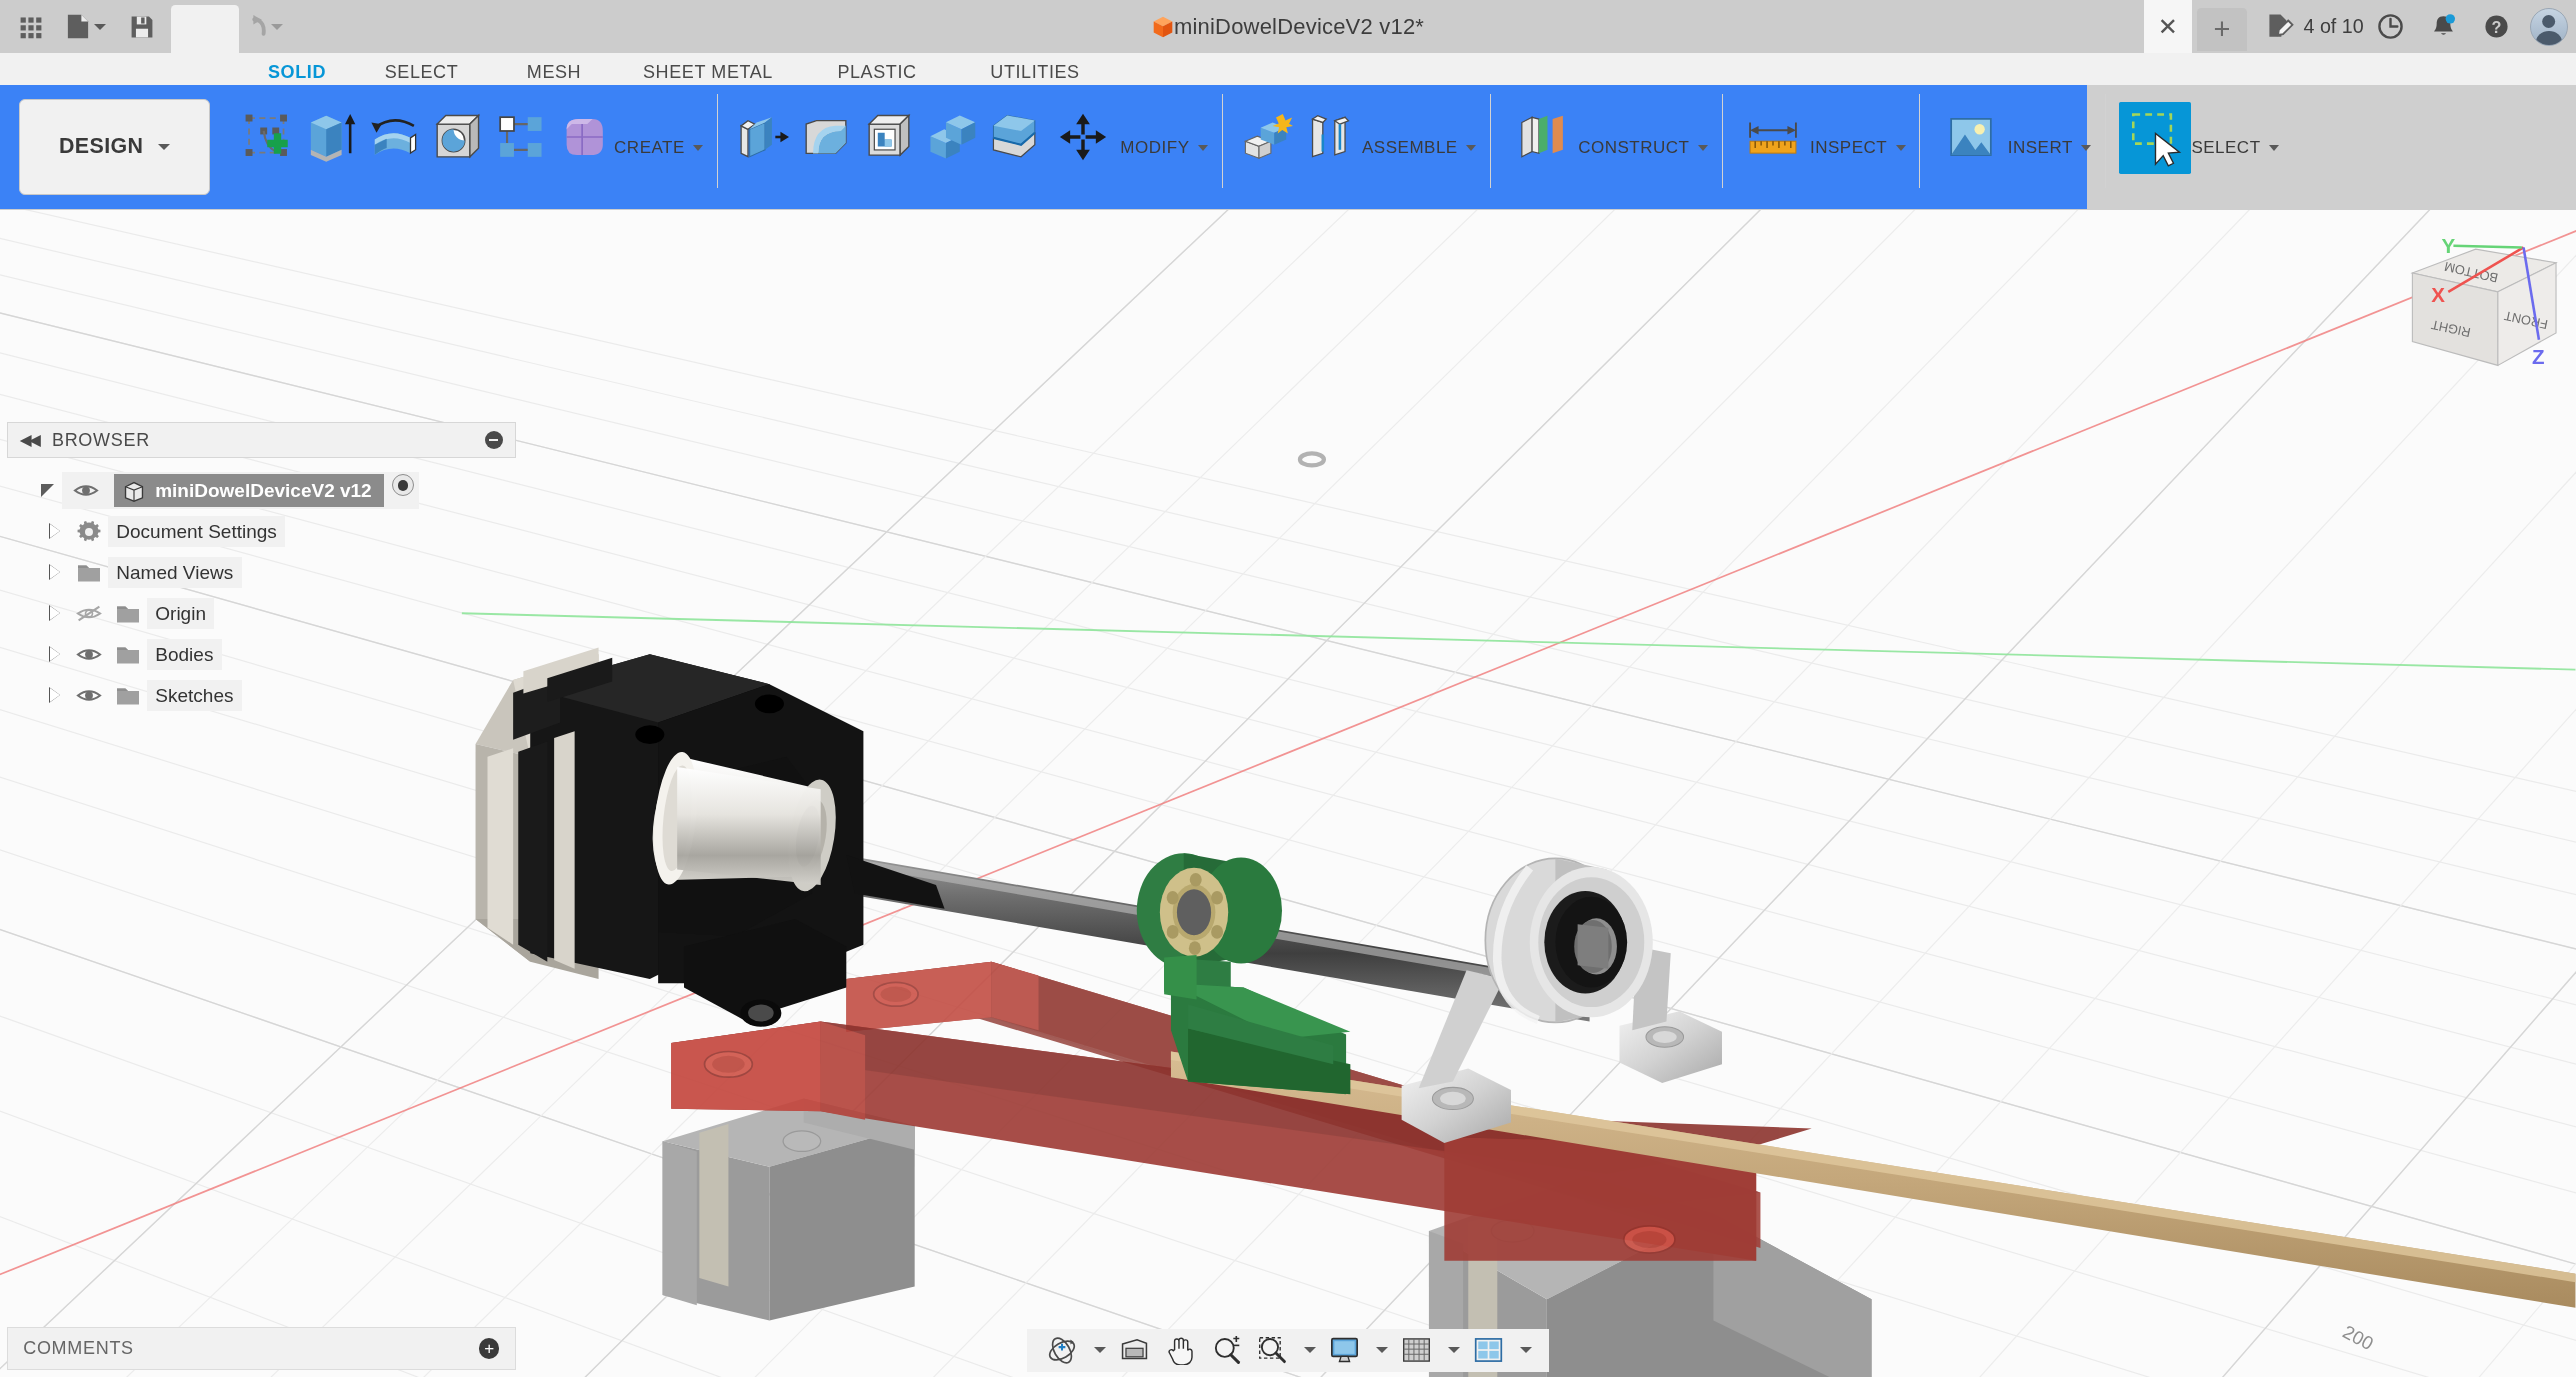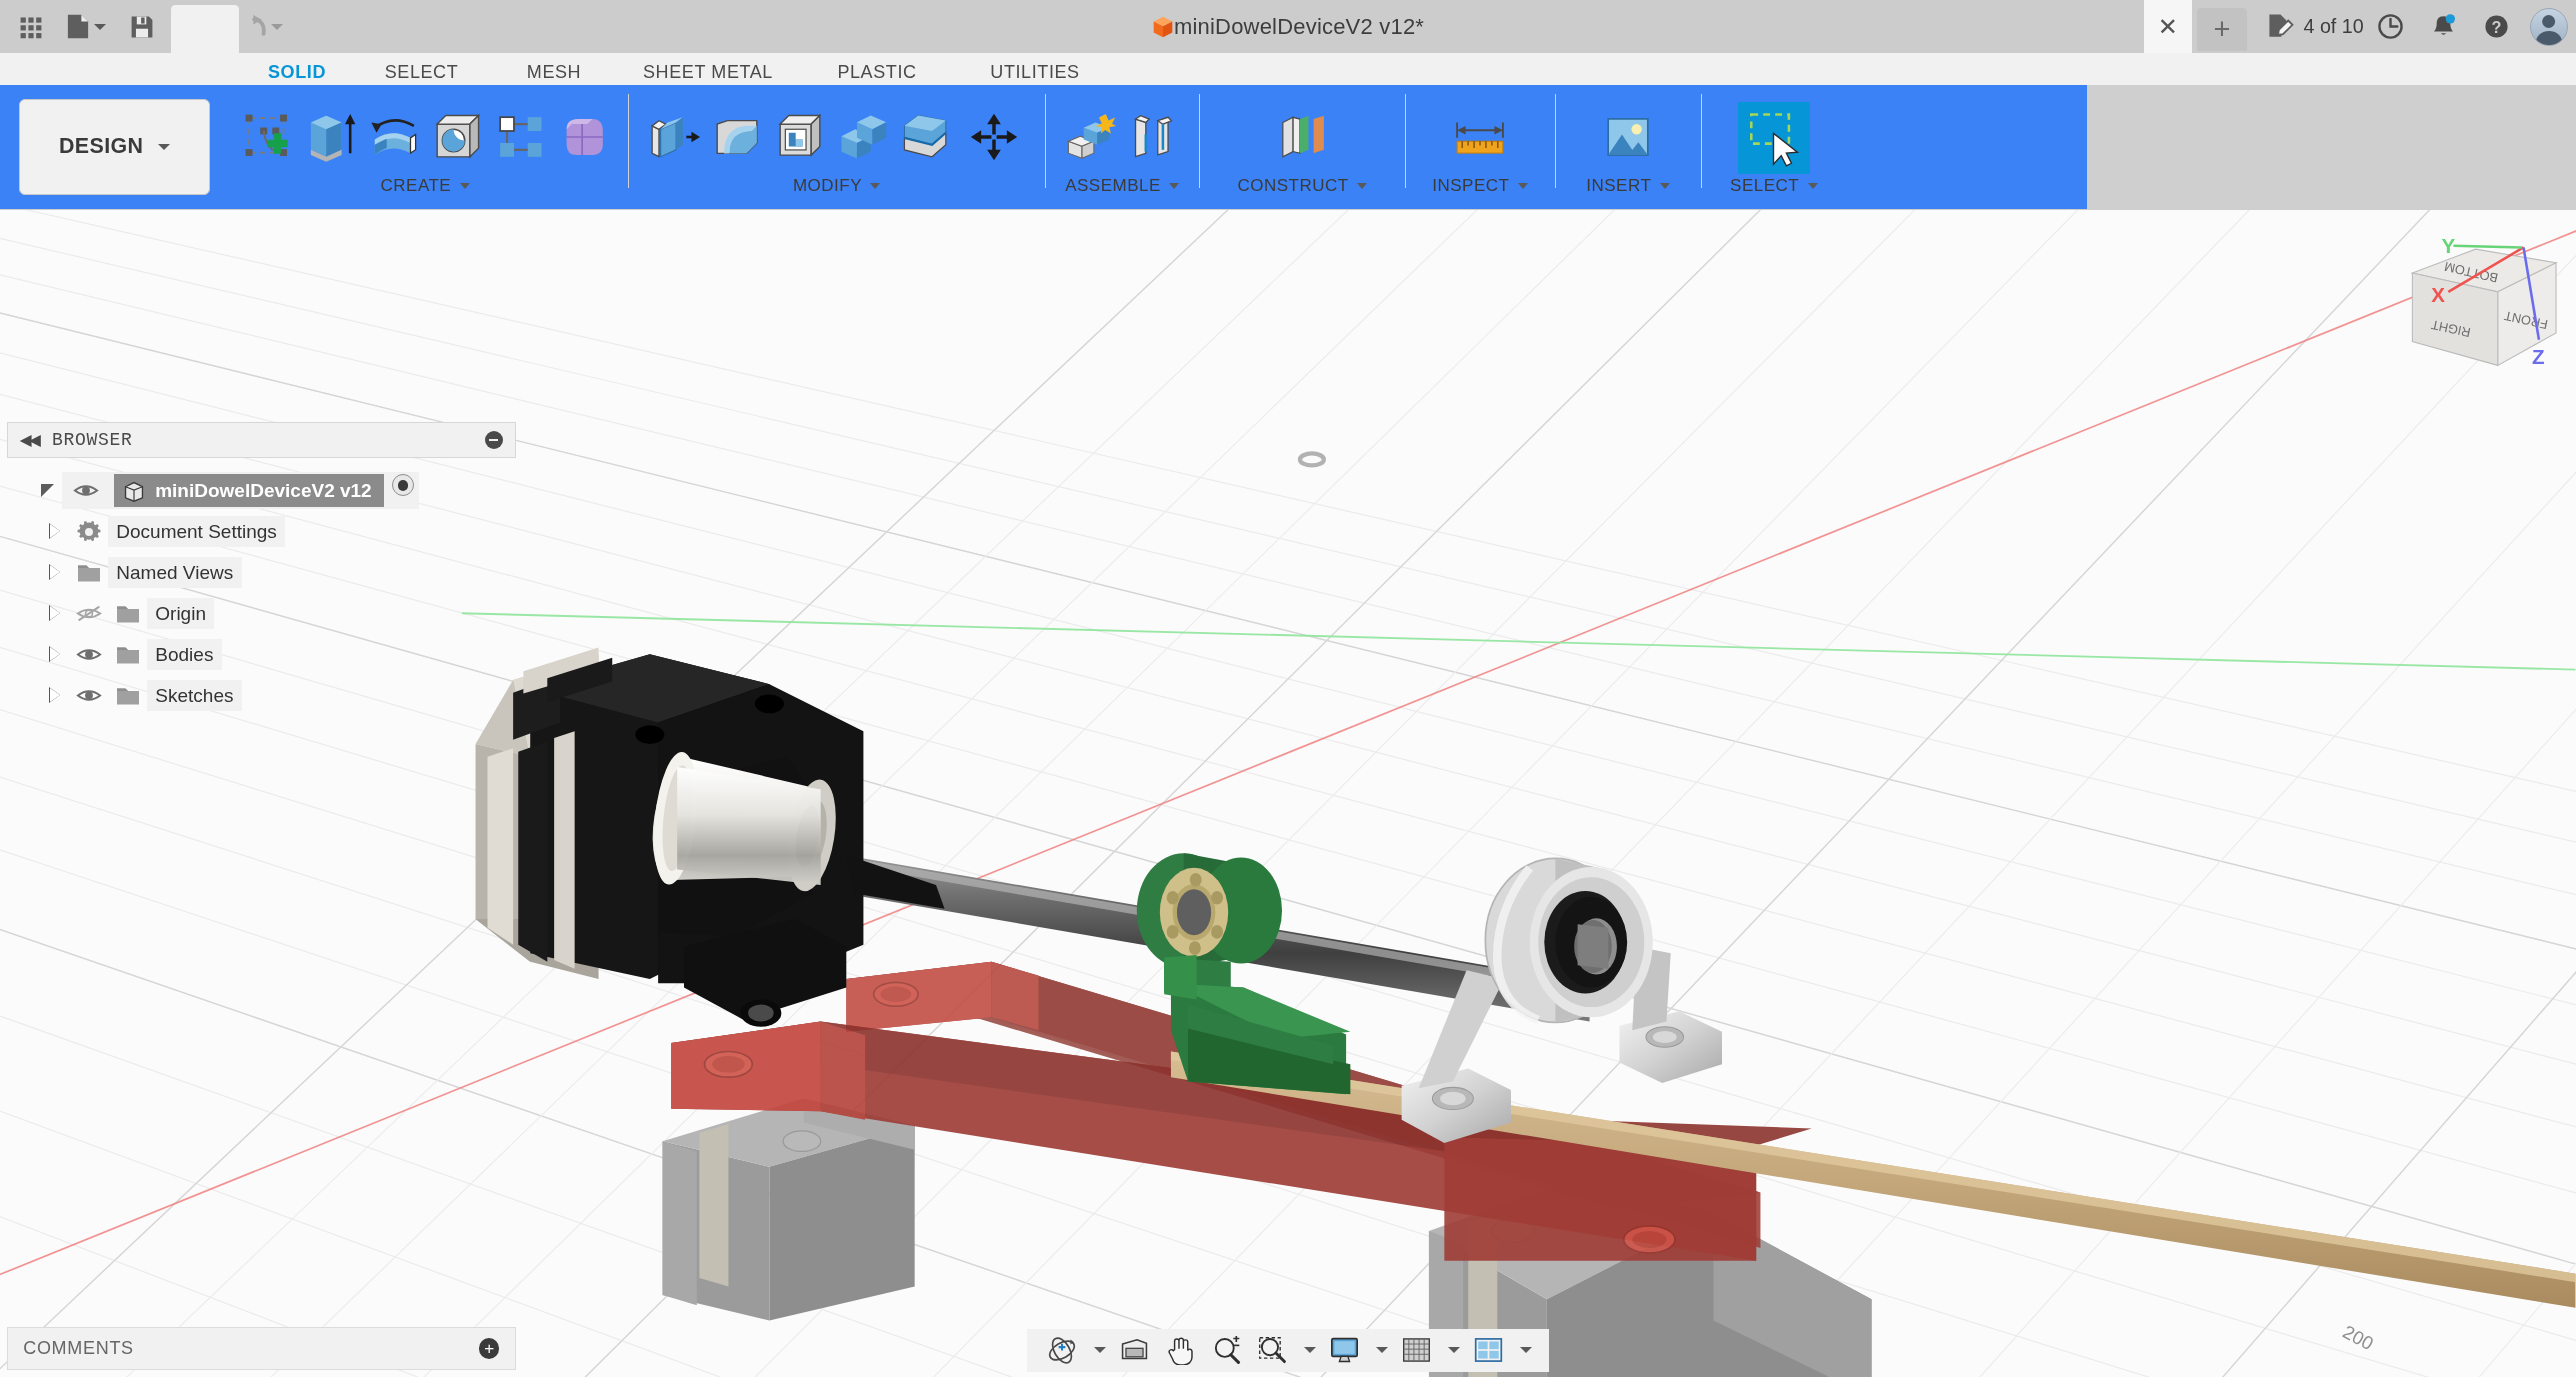--- a/index.html
+++ b/index.html
@@ -91,21 +91,21 @@
     background:#3b82f6; border-bottom:0.9px solid #cdcdcd;
   }
   .design-btn{
     position:absolute; left:19px; top:13.7px; width:191px; height:96px;
     border:0.9px solid #c8c8c8; border-radius:6px; background:#f1f1f1;
     display:flex;align-items:center;justify-content:center; gap:10.3px;
   }
   .design-btn .lbl{ font-size:21.4px;color:#3a3a3a;font-weight:bold;letter-spacing:0.4px; }
 
   .panels{ position:absolute; left:231px; top:0; height:125px; display:flex; align-items:flex-start; }
-  .panel{ display:flex; flex-direction:column; align-items:center; position:relative; padding:0 5.1px; height:125px; }
+  .panel{ display:flex; flex-direction:row; position:relative; padding:0 5.1px; height:125px; }
   .panel-row{ display:flex; align-items:flex-end; height:89px; padding-top:6.8px; }
   .tool{
     width:63px;height:75px; display:flex;align-items:center;justify-content:center;
     position:relative;
   }
   .tool.wide{ width:74px; }
   .tool.sel{ background:#0696d7; border-radius:1.7px; }
   .panel-label{
     font-size:17px;color:#3a3a3a;letter-spacing:0.5px; display:flex;align-items:center;gap:6.8px;
     margin-top:1.7px;
@@ -121,21 +121,21 @@
   .grid-svg{ position:absolute; left:0; top:0; }
 
   
   .browser{
     position:absolute; left:6.8px; top:212px; width:509px;
   }
   .browser-hdr{
     height:36px; background:#f1f1f1; border:0.9px solid #d7d7d7;
     display:flex; align-items:center; padding:0 12px; gap:13.7px;
   }
-  .browser-hdr .ttl{ font-size:18px; color:#4a4a4a; letter-spacing:0.7px;font-family:Liberation Mono, monospace; }
+  .browser-hdr .ttl{ font-size:18px; color:#4a4a4a; letter-spacing:0.7px; }
   .collapse-ic{ color:#4a4a4a; font-size:15.4px; letter-spacing:-2.6px; }
   .min-ic{
     margin-left:auto; width:18px;height:18px;border-radius:50%;background:#4a4a4a;
     display:flex;align-items:center;justify-content:center;
   }
   .min-ic span{ display:block;width:9.4px;height:2.6px;background:#f1f1f1; }
 
   .tree{ padding-top:12px; }
   .trow{ display:flex; align-items:center; height:41px; padding-left:34px; }
   .tarrow{ width:29px; display:flex; align-items:center; justify-content:center; }

